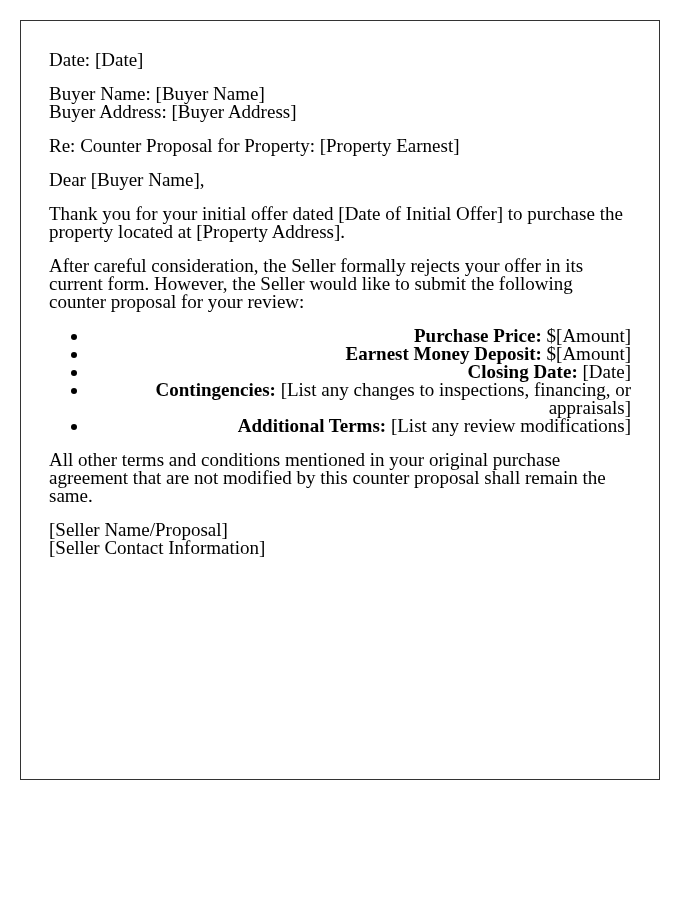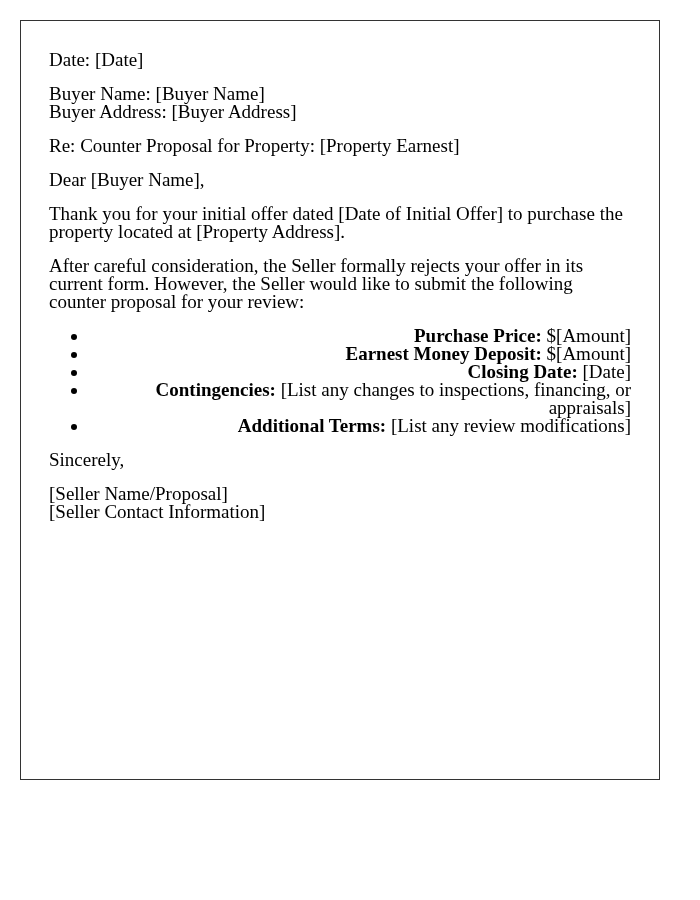--- a/index.html
+++ b/index.html
@@ -31,18 +31,18 @@
   <p>Dear [Buyer Name],</p>
   <p>Thank you for your initial offer dated [Date of Initial Offer] to purchase the property located at [Property Address].</p>
   <p>After careful consideration, the Seller formally rejects your offer in its current form. However, the Seller would like to submit the following counter proposal for your review:</p>
   <ul>
     <li><b>Purchase Price:</b><span> $[Amount]</span></li>
     <li><b>Earnest Money Deposit:</b><span> $[Amount]</span></li>
     <li><b>Closing Date:</b><span> [Date]</span></li>
     <li><b>Contingencies:</b><span> [List any changes to inspections, financing, or appraisals]</span></li>
     <li><b>Additional Terms:</b><span> [List any review modifications]</span></li>
   </ul>
-  <p>Sincerely,</p>
+  <p>All other terms and conditions mentioned in your original purchase agreement that are not modified by this counter proposal shall remain the same.</p>
   <p>
     <span>[Seller Name/Proposal]</span><br>
     <span>[Seller Contact Information]</span>
   </p>
 </div>
 
 </body></html>

